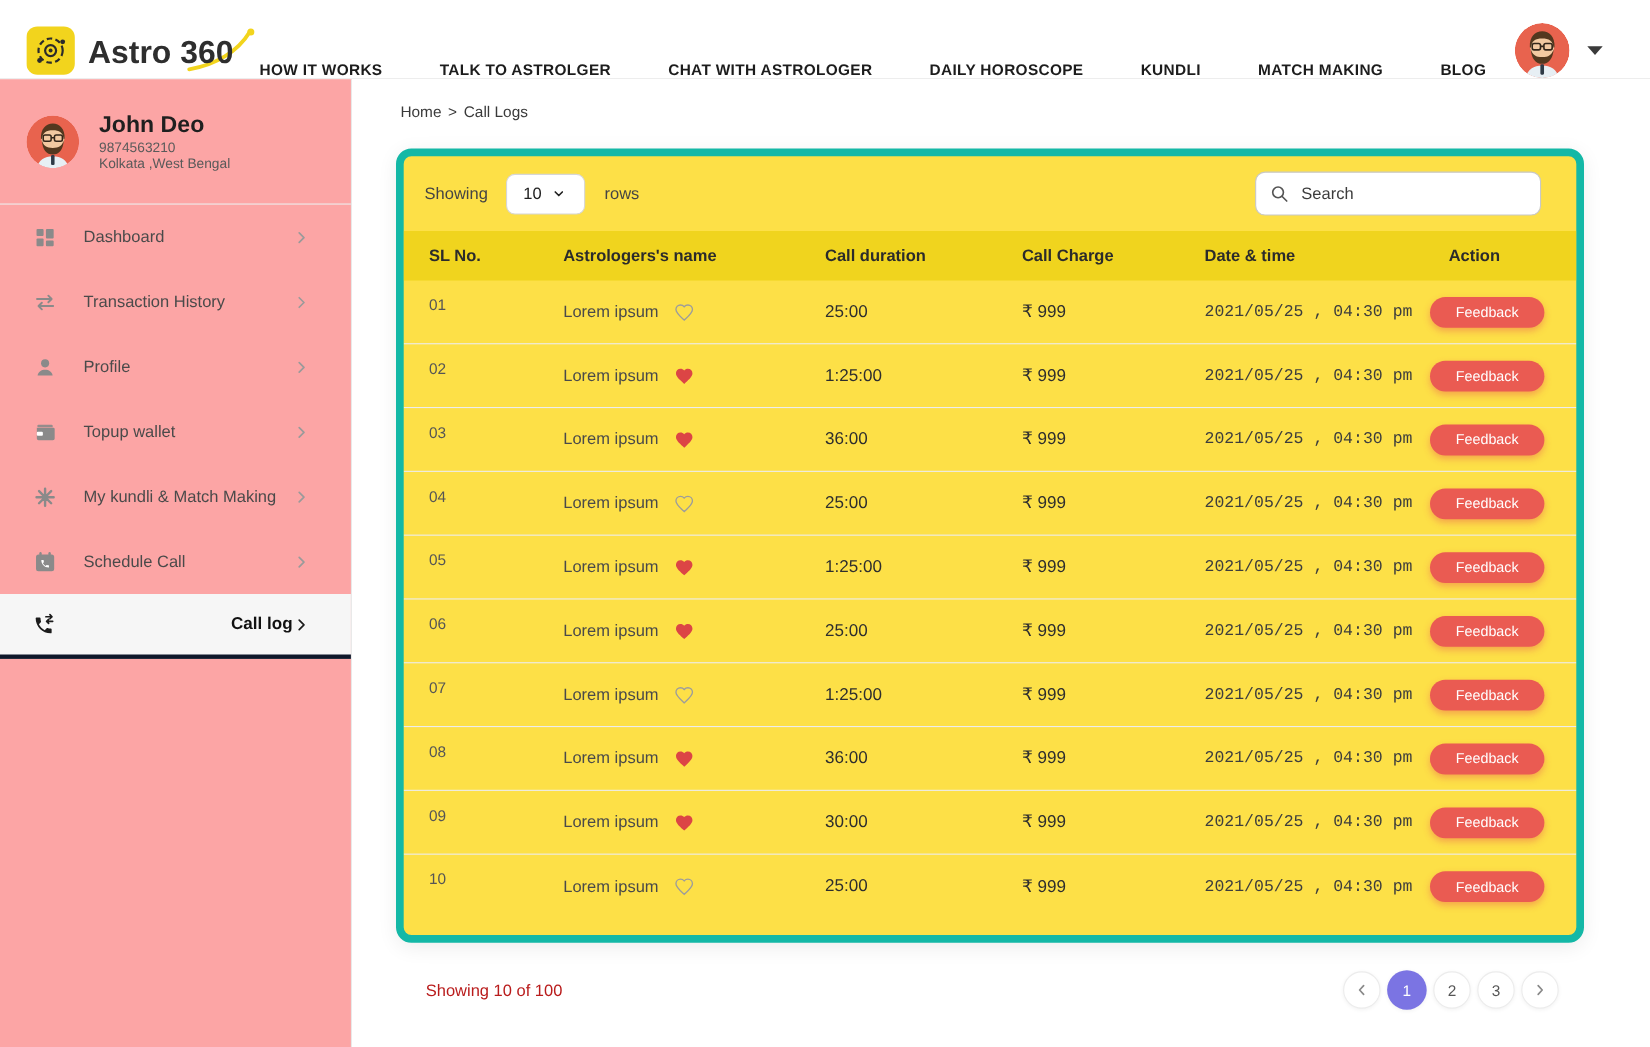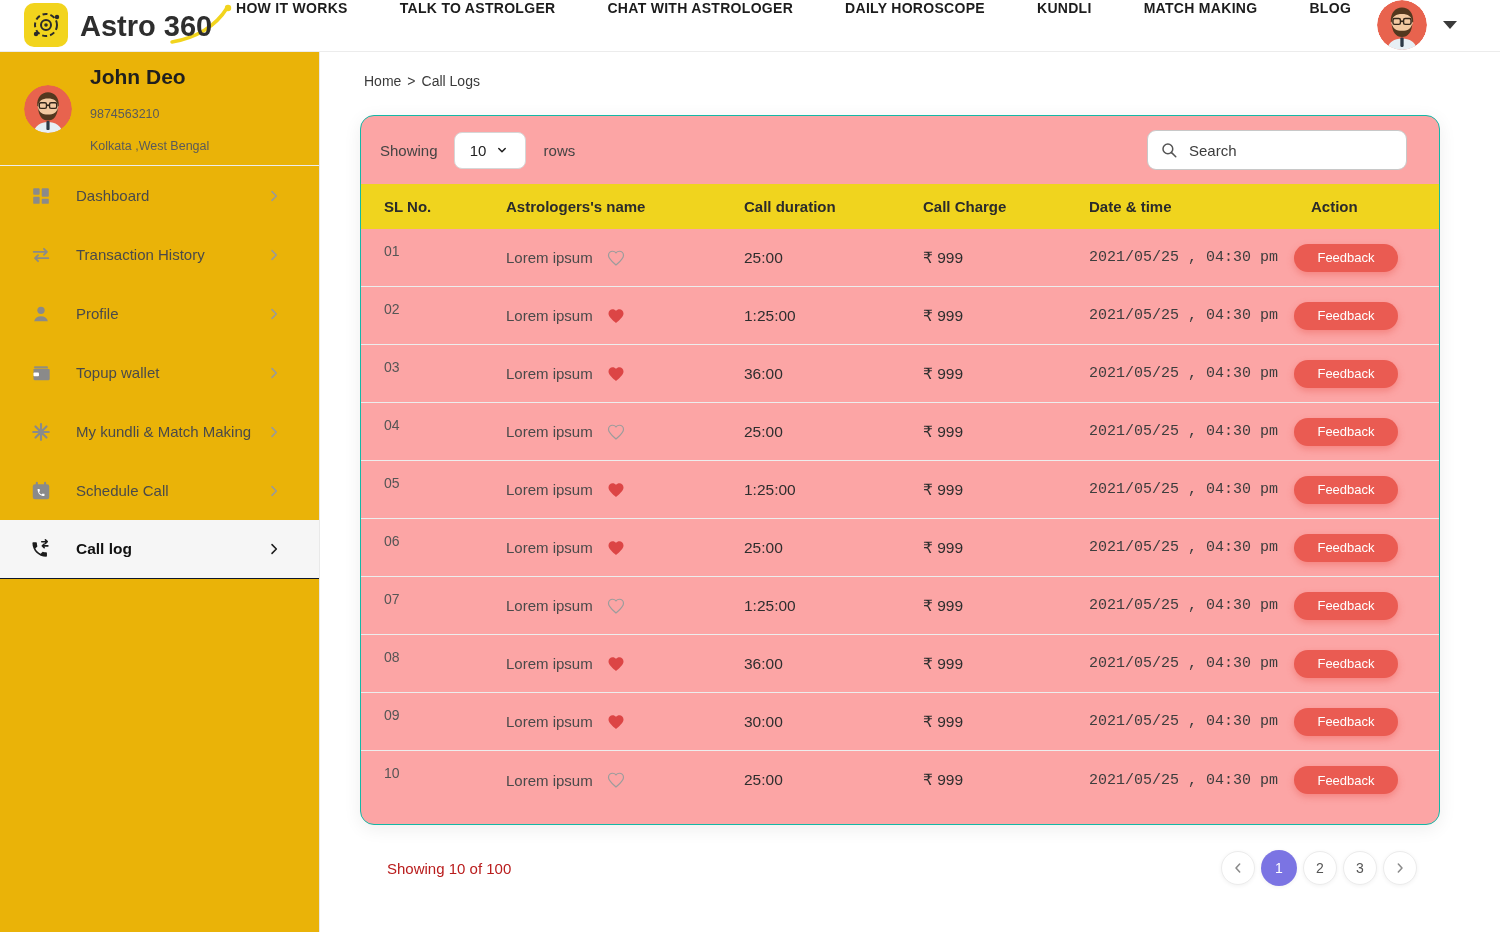--- a/index.html
+++ b/index.html
@@ -3,52 +3,52 @@
 <meta charset="utf-8">
 <style>
   :root{
     --yellow:#F2D41D; --header-yellow:#F0D41E; --red:#EA5B52; --heart:#DC4545;
     --purple:#7B74E3; --avatar-bg:#E8634E;
   }
   *{box-sizing:border-box;margin:0;padding:0;}
   html,body{width:1500px;height:952px;overflow:hidden;background:#fff;
     font-family:"Liberation Sans","DejaVu Sans",sans-serif;color:#333;}
   
-  .topbar{height:52px;display:flex;align-items:flex-start;padding:0 66px 0 24px;
+  .topbar{height:72px;display:flex;align-items:flex-end;padding:0 66px 0 24px;
     border-bottom:1px solid #ececec;background:#fff;}
   .logo{display:flex;align-items:center;cursor:pointer;}
   .topnav{margin-left:auto;display:flex;align-items:center;gap:52px;}
   .nav-item{font-size:14px;font-weight:700;letter-spacing:.3px;color:#1c1c1c;
     text-transform:uppercase;cursor:pointer;white-space:nowrap;}
   .account{display:flex;align-items:center;margin-left:26px;}
   .avatar-50{width:50px;height:50px;border-radius:50%;overflow:hidden;display:block;cursor:pointer;}
   .acct-caret{width:0;height:0;border-left:7px solid transparent;border-right:7px solid transparent;
     border-top:8px solid #3a3a3a;margin-left:16px;cursor:pointer;}
   
   .layout{display:flex;height:880px;}
-  .sidebar{width:320px;border-right:1px solid #e9e9e9;background:#eab308;flex-shrink:0;}
+  .sidebar{width:320px;border-right:1px solid #e9e9e9;background:#fca5a5;flex-shrink:0;}
   .profile-block{display:flex;align-items:center;padding:20px 24px;border-bottom:1px solid #ededed;height:114px;}
   .avatar-48{width:48px;height:48px;border-radius:50%;overflow:hidden;display:block;flex-shrink:0;}
   .profile-text{margin-left:18px;}
   .p-name{font-size:21px;font-weight:700;color:#1f1f1f;}
-  .p-phone,.p-loc{font-size:12.5px;color:#5a5a5a;margin-top:18px;}
+  .p-phone,.p-loc{font-size:12.5px;color:#5a5a5a;margin-top:1px;}
   .side-item{height:59px;display:flex;align-items:center;padding:0 37px 0 30px;cursor:pointer;}
   .s-icon{width:22px;height:22px;color:#8a8a8a;flex-shrink:0;display:flex;}
   .s-icon svg{width:22px;height:22px;}
   .s-label{margin-left:24px;font-size:15px;color:#4a4a4a;flex:1;}
   .s-chev{width:16px;height:16px;color:#9a9a9a;display:flex;}
   .s-chev svg{width:16px;height:16px;}
-  .side-item.active{background:#f6f6f6;border-bottom:1px solid #0f172a;}
+  .side-item.active{background:#f6f6f6;border-bottom:4px solid #0f172a;text-align:right;}
   .side-item.active .s-label{color:#111;font-weight:700;font-size:15.5px;}
   .side-item.active .s-icon,.side-item.active .s-chev{color:#1c1c1c;}
   
   .main{flex:1;padding:21px 0 0 40px;background:#fff;}
   .breadcrumb{margin-left:4px;font-size:14px;color:#3a3a3a;display:flex;gap:6px;}
   .breadcrumb .bc-link{cursor:pointer;}
-  .card{width:1080px;margin-top:26px;background:#fca5a5;border:1px solid #14b8a6;border-radius:14px;
+  .card{width:1080px;margin-top:26px;background:#fde047;border:7px solid #14b8a6;border-radius:14px;
     box-shadow:0 4px 18px rgba(0,0,0,.07);overflow:hidden;}
   .controls{display:flex;align-items:center;height:68px;padding:0 32px 0 19px;}
   .c-label{font-size:15px;color:#444;}
   .select{margin-left:16px;width:72px;height:37px;border:1.5px solid #d6d6d6;border-radius:8px;
     display:flex;align-items:center;justify-content:center;gap:9px;cursor:pointer;background:#fff;}
   .select .sel-val{font-size:15px;color:#222;}
   .select svg{width:14px;height:14px;color:#222;}
   .rows-label{margin-left:18px;}
   .search{margin-left:auto;width:260px;height:40px;border:1px solid #c8c8c8;border-radius:9px;
     display:flex;align-items:center;padding:0 12px;background:#fff;}

